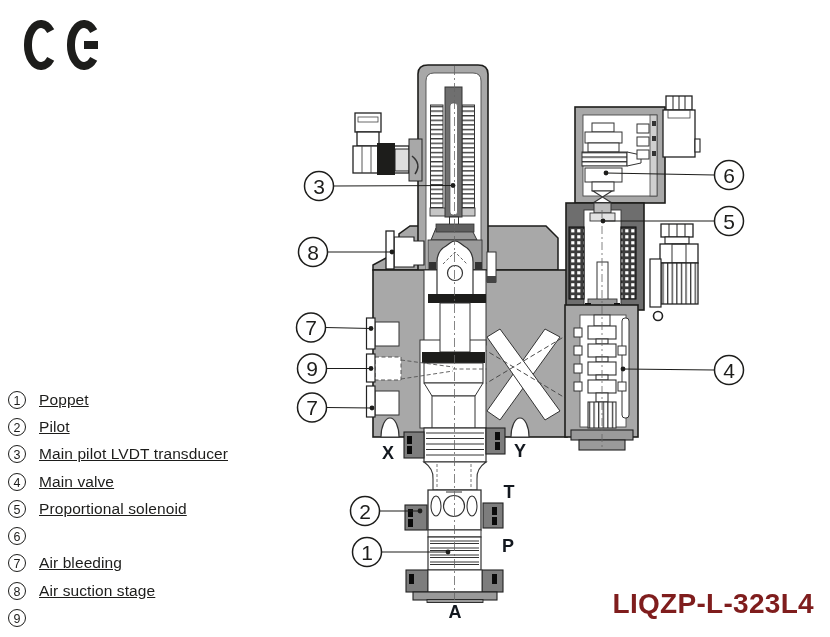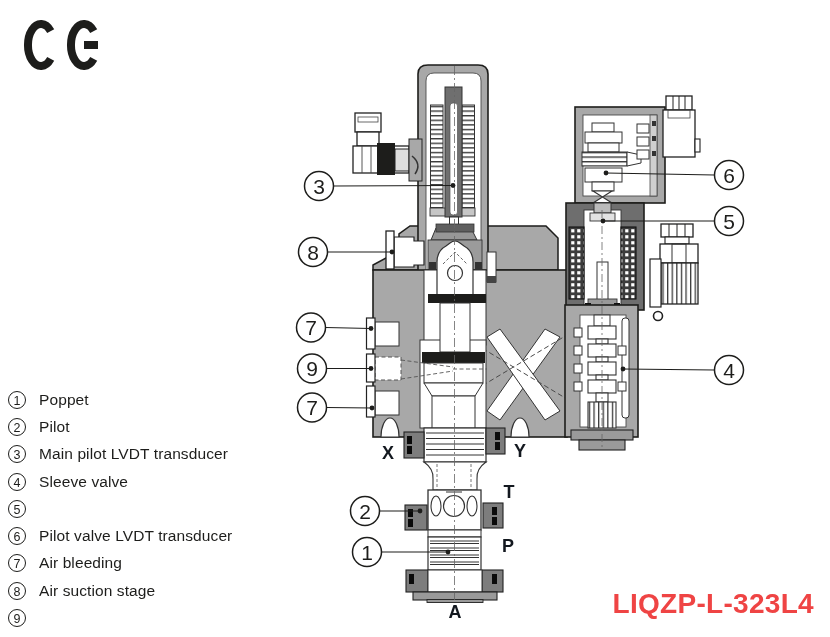--- a/index.html
+++ b/index.html
@@ -5,23 +5,23 @@
   html,body{margin:0;padding:0;background:#fff;}
   .page{position:relative;width:830px;height:637px;background:#fff;overflow:hidden;
         font-family:"Liberation Sans",sans-serif;color:#1d1d1b;}
   .ce{position:absolute;left:12px;top:8px;}
   .diagram{position:absolute;left:0;top:0;}
   .legend{position:absolute;left:8px;top:386px;list-style:none;margin:0;padding:0;}
   .legend li{display:flex;align-items:center;height:27.3px;}
   .lnum{display:inline-block;width:18px;height:18px;border:1.4px solid #1d1d1b;border-radius:50%;
         font-size:12.5px;line-height:18px;text-align:center;margin-right:13px;flex:0 0 auto;
         box-sizing:border-box;font-weight:400;}
-  .ltxt{font-size:15.5px;letter-spacing:0.1px;}
+  .ltxt{font-size:15.5px;letter-spacing:0.1px;text-decoration:underline;}
   .model{position:absolute;right:16px;top:588px;font-size:28px;font-weight:bold;
-         letter-spacing:0.3px;color:#ef4444;}
+         letter-spacing:0.3px;color:#7f1d1d;}
   .co-num{font-size:21px;fill:#1d1d1b;text-anchor:middle;font-weight:400;}
   .port{font-size:18px;font-weight:bold;fill:#13181f;text-anchor:middle;}
   .ol{stroke:#1d1d1b;}
 </style>
 </head>
 <body>
 
 <div class="page">
 
   <svg class="ce" width="110" height="75" viewBox="0 0 110 75">
@@ -366,28 +366,28 @@
     <li>
       <span class="lnum">2</span>
       <span class="ltxt">Pilot</span>
     </li>
     <li>
       <span class="lnum">3</span>
       <span class="ltxt">Main pilot LVDT transducer</span>
     </li>
     <li>
       <span class="lnum">4</span>
-      <span class="ltxt">Sleeve valve</span>
+      <span class="ltxt">Main valve</span>
     </li>
     <li>
       <span class="lnum">5</span>
+      <span class="ltxt">Proportional solenoid</span>
     </li>
     <li>
       <span class="lnum">6</span>
-      <span class="ltxt">Pilot valve LVDT transducer</span>
     </li>
     <li>
       <span class="lnum">7</span>
       <span class="ltxt">Air bleeding</span>
     </li>
     <li>
       <span class="lnum">8</span>
       <span class="ltxt">Air suction stage</span>
     </li>
     <li>

